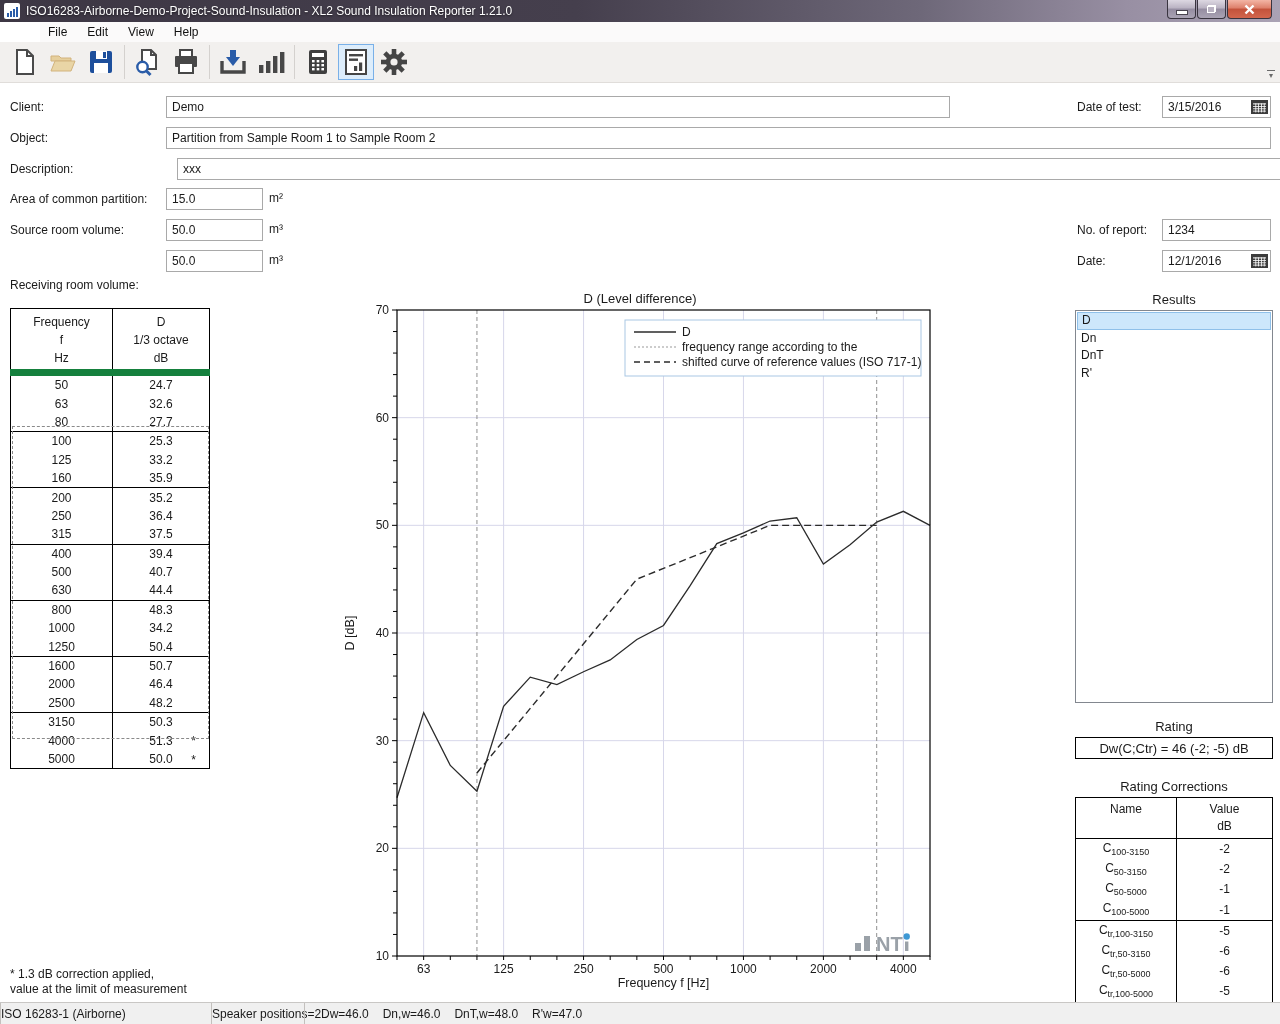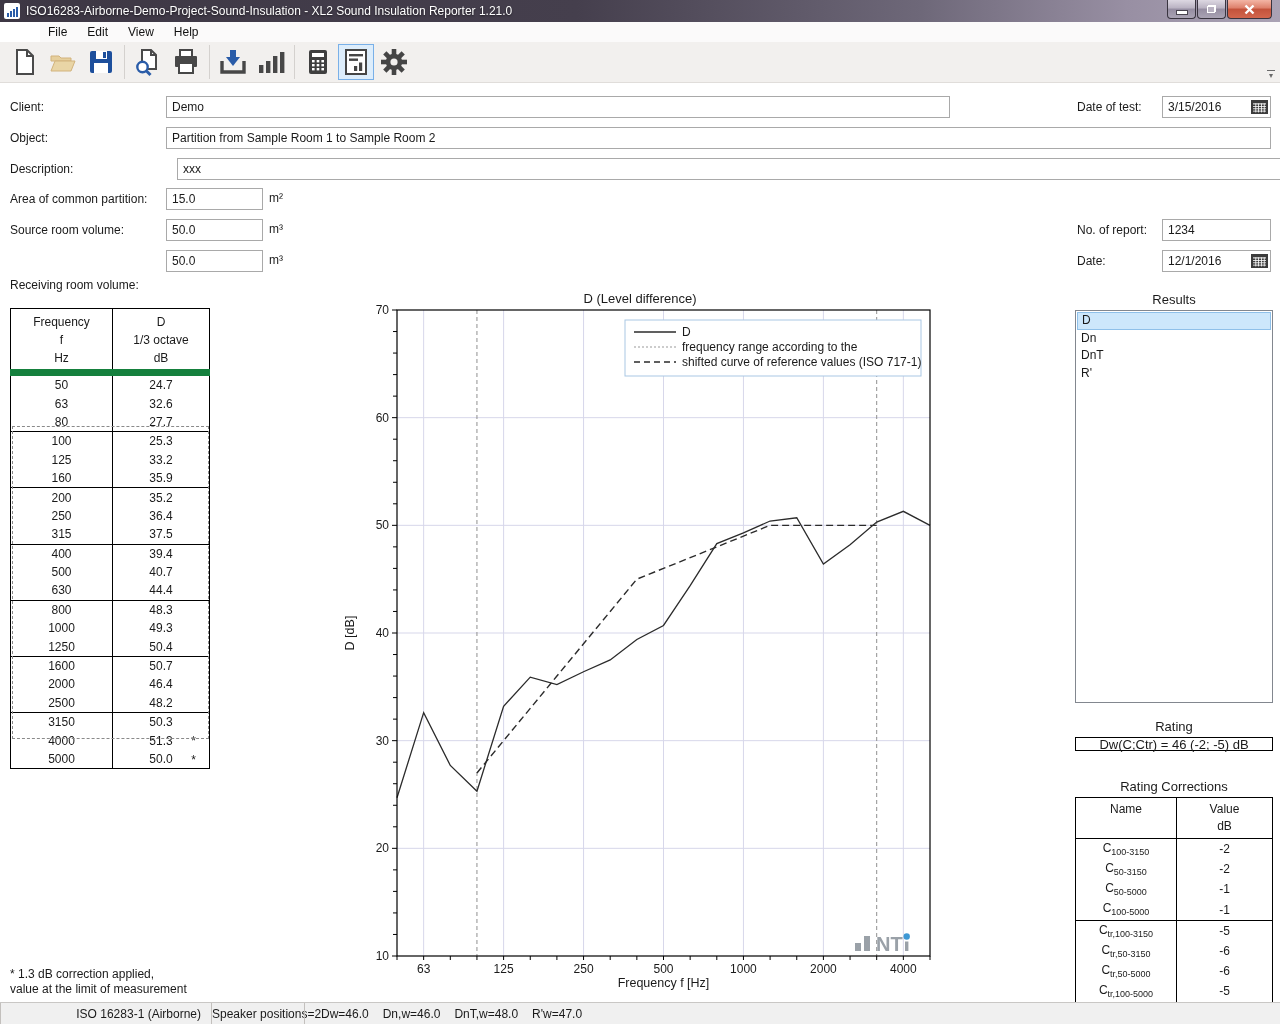--- a/index.html
+++ b/index.html
@@ -61,37 +61,37 @@
   table.freq tr.group-start td{border-top:1px solid #000;}
   .ast{position:absolute;right:13px;top:3px;font-size:12px;}
   .dash-overlay{position:absolute;left:2px;width:195px;top:118px;height:311px;border:1px dashed #8a8a8a;pointer-events:none;}
   
   .chart{position:absolute;left:330px;top:290px;}
   
   .panel-title{position:absolute;left:1075px;width:198px;text-align:center;font-size:13px;}
   .results-box{position:absolute;left:1075px;top:310px;width:198px;height:393px;border:1px solid #82878f;background:#fff;box-sizing:border-box;padding-top:1px;}
   .res-item{height:17.5px;line-height:17.5px;padding-left:4px;margin:0 1px;box-sizing:border-box;}
   .res-item.selected{background:#cde7fb;border:1px solid #8fc0e9;line-height:15.5px;}
-  .rating-box{position:absolute;left:1075px;top:737px;width:198px;height:14px;border:1px solid #000;box-sizing:border-box;
+  .rating-box{position:absolute;left:1075px;top:737px;width:198px;height:22px;border:1px solid #000;box-sizing:border-box;
     display:flex;align-items:center;justify-content:center;font-size:13px;background:#fff;}
   .corr-wrap{position:absolute;left:1075px;top:797px;width:198px;}
   table.corr{border-collapse:collapse;width:198px;table-layout:fixed;}
   table.corr{border:1px solid #000;}
   table.corr th{font-weight:normal;border-bottom:1px solid #000;height:36px;vertical-align:top;padding-top:3px;line-height:1.45;}
   table.corr th:first-child,table.corr td:first-child{border-right:1px solid #000;width:98px;}
   table.corr td{height:20.2px;text-align:center;padding:0;}
   table.corr tr.tr-sep td{border-top:1px solid #000;}
   table.corr sub{font-size:9px;}
   
   .footnote{position:absolute;left:10px;top:967px;line-height:15px;}
   .statusbar{position:absolute;left:0;right:0;bottom:0;height:22px;background:#f0f0f0;border-top:1px solid #c9c7c5;
     display:flex;align-items:center;box-sizing:border-box;}
   .sb-msg{flex:1;padding-left:8px;white-space:nowrap;}
   .sb-sep{width:1px;height:21px;background:#c3c0bd;}
-  .sb-iso{width:200px;text-align:right;padding-right:10px;white-space:nowrap;}
+  .sb-iso{width:200px;text-align:left;padding-right:10px;white-space:nowrap;}
   .sb-spk{width:92px;text-align:center;white-space:nowrap;}
   .sb-summary{width:344px;padding-left:16px;box-sizing:border-box;display:flex;gap:14px;white-space:nowrap;}
   svg{display:block;}
 </style>
 </head>
 <body>
 
 <div class="titlebar">
   <div class="app-icon">
     <i style="left:3px;height:4px;"></i>
@@ -367,21 +367,21 @@
         <tr>
           <td>630</td>
           <td>44.4</td>
         </tr>
         <tr class="group-start">
           <td>800</td>
           <td>48.3</td>
         </tr>
         <tr>
           <td>1000</td>
-          <td>49.3</td>
+          <td>34.2</td>
         </tr>
         <tr>
           <td>1250</td>
           <td>50.4</td>
         </tr>
         <tr class="group-start">
           <td>1600</td>
           <td>50.7</td>
         </tr>
         <tr>

